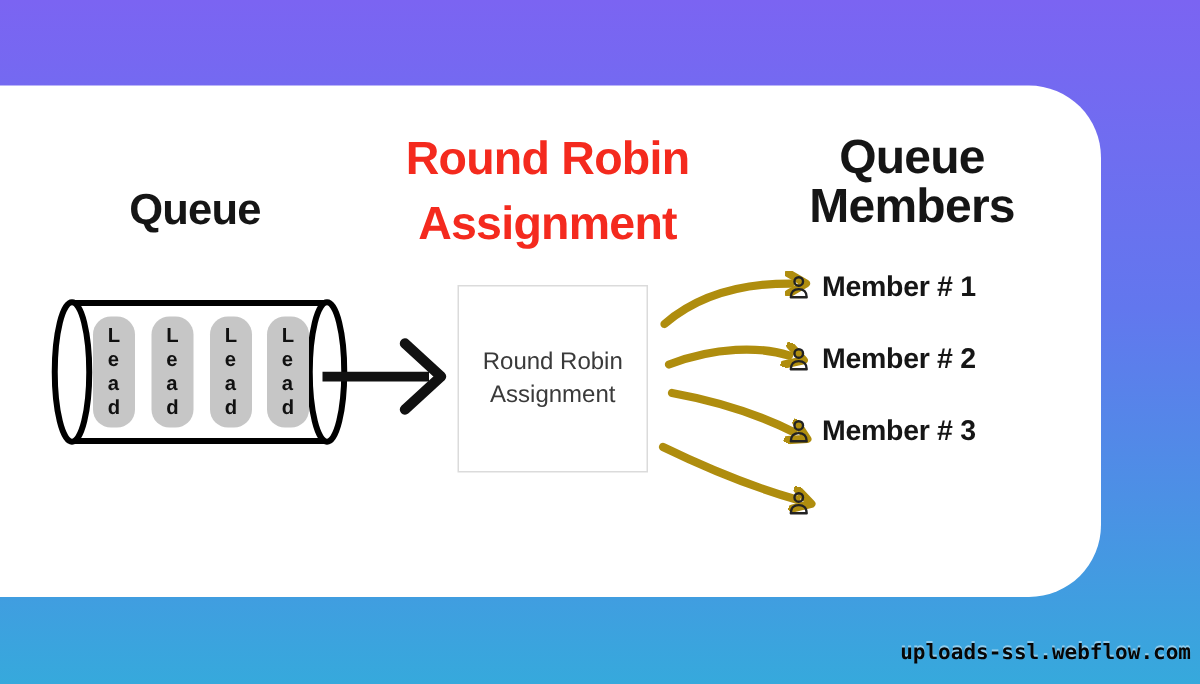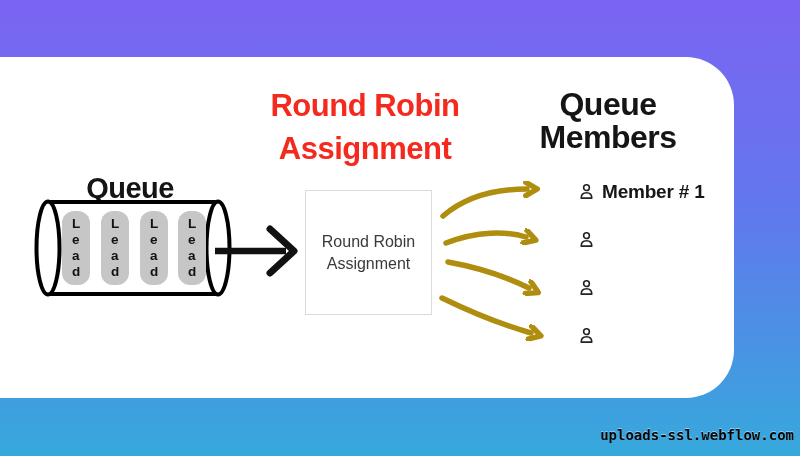--- a/index.html
+++ b/index.html
@@ -15,21 +15,21 @@
   }
   .card {
     position: absolute; left: -60px; top: 57px;
     width: 794px; height: 341px;
     background: #FFFFFF; border-radius: 48px;
   }
   .heading {
     position: absolute; text-align: center;
     font-weight: bold; color: #151515; letter-spacing: -0.5px;
   }
-  .heading-queue { left: 40px; top: 122px; width: 180px; font-size: 29px; line-height: 36px; margin-top: 48px; }
+  .heading-queue { left: 40px; top: 122px; width: 180px; font-size: 29px; line-height: 36px; }
   .heading-processor { left: 250px; top: 84px; width: 230px; font-size: 31px; line-height: 43px; color: #F42A1E; }
   .heading-members { left: 516px; top: 88px; width: 184px; font-size: 32px; line-height: 33px; }
 
   .diagram-left-svg { position: absolute; left: 30px; top: 190px; }
 
   .lead-pill {
     position: absolute; top: 211px; width: 28px; height: 74px;
     background: #C6C6C6; border-radius: 12px;
     display: flex; flex-direction: column; align-items: center; justify-content: center;
     font-size: 13.5px; font-weight: bold; color: #111; line-height: 16px;
@@ -38,21 +38,21 @@
 
   .processor-box {
     position: absolute; left: 305px; top: 190px; width: 127px; height: 125px;
     box-sizing: border-box; background: #fff; border: 1px solid #DBDBDB;
     display: flex; align-items: center; justify-content: center; text-align: center;
     font-size: 16px; color: #3A3A3A; line-height: 22px; padding: 0 14px;
   }
 
   .gold-arrows-svg { position: absolute; left: 435px; top: 175px; }
 
-  .members-list { position: absolute; left: 578px; top: 180px; }
+  .members-list { position: absolute; left: 524px; top: 180px; }
   .member-row {
     display: flex; align-items: center; height: 24px; margin-bottom: 24px;
   }
   .member-row .person-icon { margin-right: 7px; display: inline-flex; }
   .member-label { font-size: 19px; font-weight: bold; color: #161616; letter-spacing: -0.2px; white-space: pre; }
 
   .watermark {
     position: absolute; right: 6px; top: 427px;
     font-family: "DejaVu Sans Mono", "Liberation Mono", monospace;
     font-weight: bold; font-size: 14px; color: #060606;
@@ -141,28 +141,30 @@
       </span>
       <span class="member-label">Member # 1</span>
     </div>
     <div class="member-row">
       <span class="person-icon">
         <svg width="17" height="18" viewBox="0 0 16 17">
             <circle cx="8" cy="4.4" r="2.7" fill="none" stroke="#222" stroke-width="1.5"></circle>
             <path d="M3,14.3 C3,11 5,9.2 8,9.2 C11,9.2 13,11 13,14.3 Z" fill="none" stroke="#222" stroke-width="1.5" stroke-linejoin="round"></path>
           </svg>
       </span>
+      <span class="member-label">Member # 2</span>
     </div>
     <div class="member-row">
       <span class="person-icon">
         <svg width="17" height="18" viewBox="0 0 16 17">
             <circle cx="8" cy="4.4" r="2.7" fill="none" stroke="#222" stroke-width="1.5"></circle>
             <path d="M3,14.3 C3,11 5,9.2 8,9.2 C11,9.2 13,11 13,14.3 Z" fill="none" stroke="#222" stroke-width="1.5" stroke-linejoin="round"></path>
           </svg>
       </span>
+      <span class="member-label">Member # 3</span>
     </div>
     <div class="member-row">
       <span class="person-icon">
         <svg width="17" height="18" viewBox="0 0 16 17">
             <circle cx="8" cy="4.4" r="2.7" fill="none" stroke="#222" stroke-width="1.5"></circle>
             <path d="M3,14.3 C3,11 5,9.2 8,9.2 C11,9.2 13,11 13,14.3 Z" fill="none" stroke="#222" stroke-width="1.5" stroke-linejoin="round"></path>
           </svg>
       </span>
     </div>
   </div>

